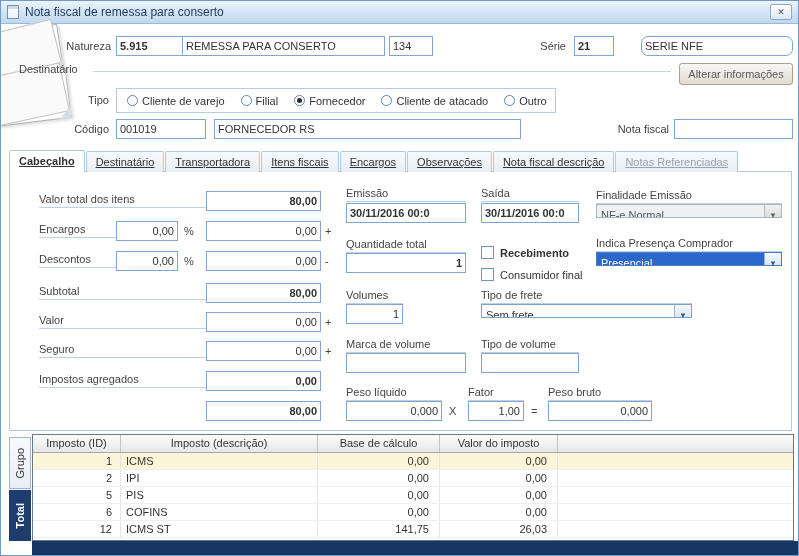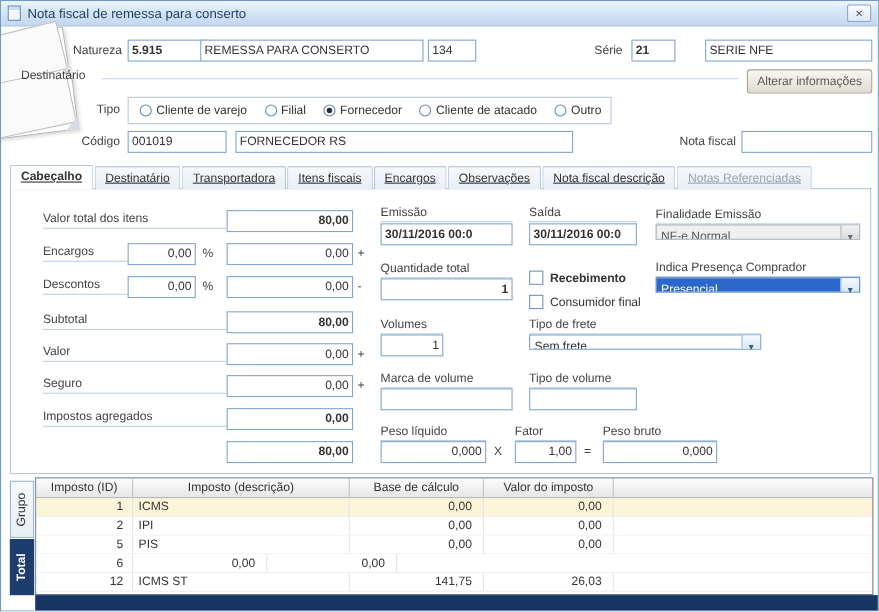--- a/index.html
+++ b/index.html
@@ -97,21 +97,21 @@
 
   <div class="paper" style="left:-10px; top:28px; width:70px; height:46px; transform:rotate(-9deg);"></div>
   <div class="paper" style="left:-16px; top:72px; width:84px; height:50px; transform:rotate(-7deg);"></div>
 
   <div class="lbl r" style="left:40px; top:39px; width:70px;">Natureza</div>
   <div class="fld b" style="left:115px; top:35px; width:74px;">5.915</div>
   <div class="fld" style="left:181px; top:35px; width:203px;">REMESSA PARA CONSERTO</div>
   <div class="fld" style="left:388px; top:35px; width:44px;">134</div>
   <div class="lbl r" style="left:510px; top:39px; width:55px;">Série</div>
   <div class="fld b" style="left:573px; top:35px; width:40px;">21</div>
-  <div class="fld" style="left:640px; top:35px; width:152px;">SERIE NFE</div>
+  <div class="fld" style="left:640px; top:35px; width:152px;border-radius:7px;">SERIE NFE</div>
 
   <div class="lbl" style="left:18px; top:62px;">Destinatário</div>
   <div class="groupline" style="left:92px; top:70px; width:578px;"></div>
   <div class="btn-alter" style="left:678px; top:62px; width:114px; height:22px;">Alterar informações</div>
 
   <div class="lbl r" style="left:60px; top:93px; width:48px;">Tipo</div>
   <div class="radio-box" style="left:115px; top:87px; width:440px; height:25px;">
     <span class="ropt">
       <span class="radio"></span>
       <span>Cliente de varejo</span>
@@ -267,20 +267,21 @@
     </div>
     <div class="grow">
       <div class="gc w1 id">5</div>
       <div class="gc w2 desc">PIS</div>
       <div class="gc w3 num">0,00</div>
       <div class="gc w4 num">0,00</div>
       <div class="gc wf"></div>
     </div>
     <div class="grow">
       <div class="gc w1 id">6</div>
+      <div class="gc w2 desc">COFINS</div>
       <div class="gc w3 num">0,00</div>
       <div class="gc w4 num">0,00</div>
       <div class="gc wf"></div>
     </div>
     <div class="grow">
       <div class="gc w1 id">12</div>
       <div class="gc w2 desc">ICMS ST</div>
       <div class="gc w3 num">141,75</div>
       <div class="gc w4 num">26,03</div>
       <div class="gc wf"></div>

